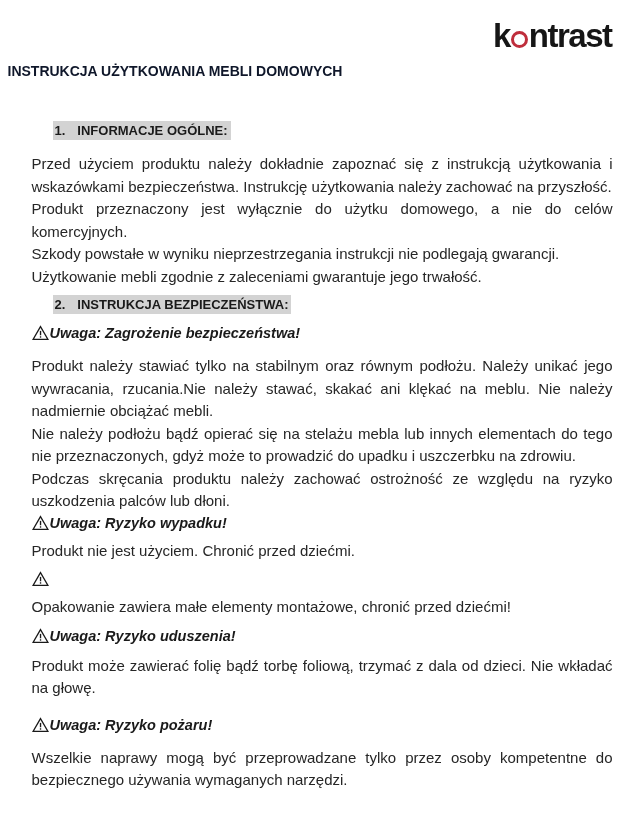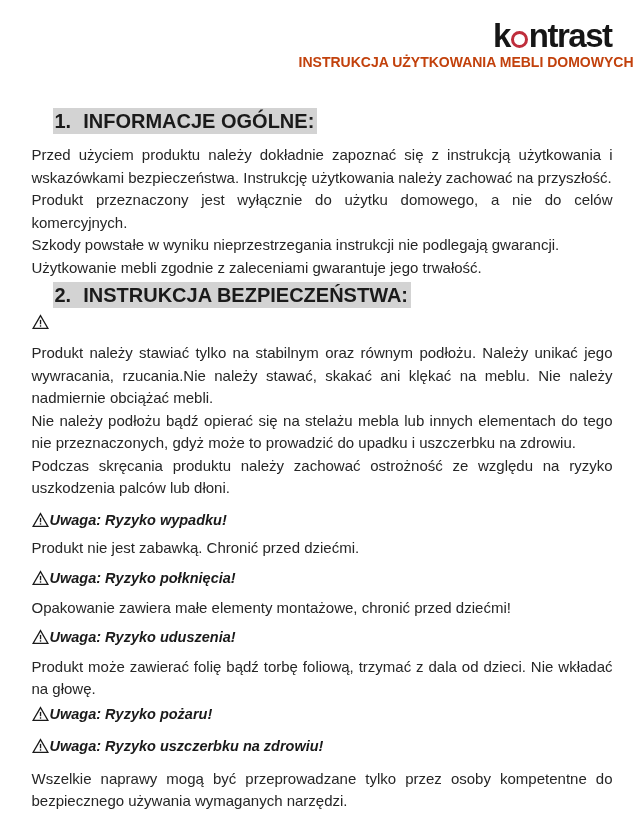--- a/index.html
+++ b/index.html
@@ -37,31 +37,31 @@
     border: 3.5px solid #bf2e3c;
     border-radius: 50%;
     margin: 0 1px;
     vertical-align: baseline;
     position: relative;
     top: 1px;
     background: #ffffff;
   }
   
   .doc-title {
-    margin-top: 0;
-    text-align: right;
+    margin-top: 9px;
+    text-align: left;
     font-size: 14px;
     font-weight: bold;
     line-height: 17px;
-    color: #c2410c;
+    color: #0f172a;
   }
   
   .sec-heading {
     margin: 0 12px 0 45px;
-    font-size: 20px;
+    font-size: 13px;
     font-weight: bold;
     line-height: 17px;
     color: #1a1a1a;
   }
   .sec-heading .hl {
     background: #d3d3d3;
     padding: 2px 3px 2px 2px;
   }
   .sec-heading .num { margin-right: 12px; }
   .sec-heading-1 { margin-top: 42px; }
@@ -90,24 +90,24 @@
     align-items: center;
   }
   .warning-title .tri {
     display: inline-block;
     width: 17px;
     height: 16px;
     margin-right: 1px;
     flex: 0 0 auto;
   }
   .w1 { margin-top: 10px; }
-  .w2 { margin-top: 10px; }
+  .w2 { margin-top: 0; }
   .w3 { margin-top: 9px; }
   .w4 { margin-top: 7px; }
-  .w5 { margin-top: 3px; text-align: right; }
+  .w5 { margin-top: 15px; text-align: right; }
   .w6 { margin-top: 12px; }
 </style>
 </head>
 <body>
 
 <div class="page">
 
   <div class="logo-row">
     <span class="logo"><span>k</span><span class="o-ring"></span><span>ntrast</span></span>
   </div>
@@ -126,42 +126,42 @@
   <div class="sec-heading sec-heading-2">
     <span class="hl"><span class="num">2.</span><span>INSTRUKCJA BEZPIECZEŃSTWA:</span></span>
   </div>
 
   <div class="warning-title w1">
     <svg class="tri" viewBox="0 0 24 22">
       <path d="M12 2 L22.5 20 L1.5 20 Z" fill="none" stroke="#1a1a1a" stroke-width="1.8"></path>
       <rect x="11.1" y="8" width="1.9" height="6.2" fill="#1a1a1a"></rect>
       <rect x="11.1" y="15.6" width="1.9" height="2" fill="#1a1a1a"></rect>
     </svg>
+    <span>Uwaga: Zagrożenie bezpieczeństwa!</span>
   </div>
   <p class="para mt-12">Produkt należy stawiać tylko na stabilnym oraz równym podłożu. Należy unikać jego wywracania, rzucania.Nie należy stawać, skakać ani klękać na meblu. Nie należy nadmiernie obciążać mebli.</p>
   <p class="para">Nie należy podłożu bądź opierać się na stelażu mebla lub innych elementach do tego nie przeznaczonych, gdyż może to prowadzić do upadku i uszczerbku na zdrowiu.</p>
   <p class="para">Podczas skręcania produktu należy zachować ostrożność ze względu na ryzyko uszkodzenia palców lub dłoni.</p>
 
   <div class="warning-title w2">
     <svg class="tri" viewBox="0 0 24 22">
       <path d="M12 2 L22.5 20 L1.5 20 Z" fill="none" stroke="#1a1a1a" stroke-width="1.8"></path>
       <rect x="11.1" y="8" width="1.9" height="6.2" fill="#1a1a1a"></rect>
       <rect x="11.1" y="15.6" width="1.9" height="2" fill="#1a1a1a"></rect>
     </svg>
     <span>Uwaga: Ryzyko wypadku!</span>
   </div>
-  <p class="para mt-7">Produkt nie jest zabawką. Chronić przed dziećmi.</p>
+  <p class="para mt-7">Produkt nie jest użyciem. Chronić przed dziećmi.</p>
 
   <div class="warning-title w3">
     <svg class="tri" viewBox="0 0 24 22">
       <path d="M12 2 L22.5 20 L1.5 20 Z" fill="none" stroke="#1a1a1a" stroke-width="1.8"></path>
       <rect x="11.1" y="8" width="1.9" height="6.2" fill="#1a1a1a"></rect>
       <rect x="11.1" y="15.6" width="1.9" height="2" fill="#1a1a1a"></rect>
     </svg>
-    <span>Uwaga: Ryzyko połknięcia!</span>
   </div>
   <p class="para mt-9">Opakowanie zawiera małe elementy montażowe, chronić przed dziećmi!</p>
 
   <div class="warning-title w4">
     <svg class="tri" viewBox="0 0 24 22">
       <path d="M12 2 L22.5 20 L1.5 20 Z" fill="none" stroke="#1a1a1a" stroke-width="1.8"></path>
       <rect x="11.1" y="8" width="1.9" height="6.2" fill="#1a1a1a"></rect>
       <rect x="11.1" y="15.6" width="1.9" height="2" fill="#1a1a1a"></rect>
     </svg>
     <span>Uwaga: Ryzyko uduszenia!</span>
@@ -170,23 +170,15 @@
 
   <div class="warning-title w5">
     <svg class="tri" viewBox="0 0 24 22">
       <path d="M12 2 L22.5 20 L1.5 20 Z" fill="none" stroke="#1a1a1a" stroke-width="1.8"></path>
       <rect x="11.1" y="8" width="1.9" height="6.2" fill="#1a1a1a"></rect>
       <rect x="11.1" y="15.6" width="1.9" height="2" fill="#1a1a1a"></rect>
     </svg>
     <span>Uwaga: Ryzyko pożaru!</span>
   </div>
 
-  <div class="warning-title w6">
-    <svg class="tri" viewBox="0 0 24 22">
-      <path d="M12 2 L22.5 20 L1.5 20 Z" fill="none" stroke="#1a1a1a" stroke-width="1.8"></path>
-      <rect x="11.1" y="8" width="1.9" height="6.2" fill="#1a1a1a"></rect>
-      <rect x="11.1" y="15.6" width="1.9" height="2" fill="#1a1a1a"></rect>
-    </svg>
-    <span>Uwaga: Ryzyko uszczerbku na zdrowiu!</span>
-  </div>
   <p class="para mt-12">Wszelkie naprawy mogą być przeprowadzane tylko przez osoby kompetentne do bezpiecznego używania wymaganych narzędzi.</p>
 
 </div>
 
 </body></html>

